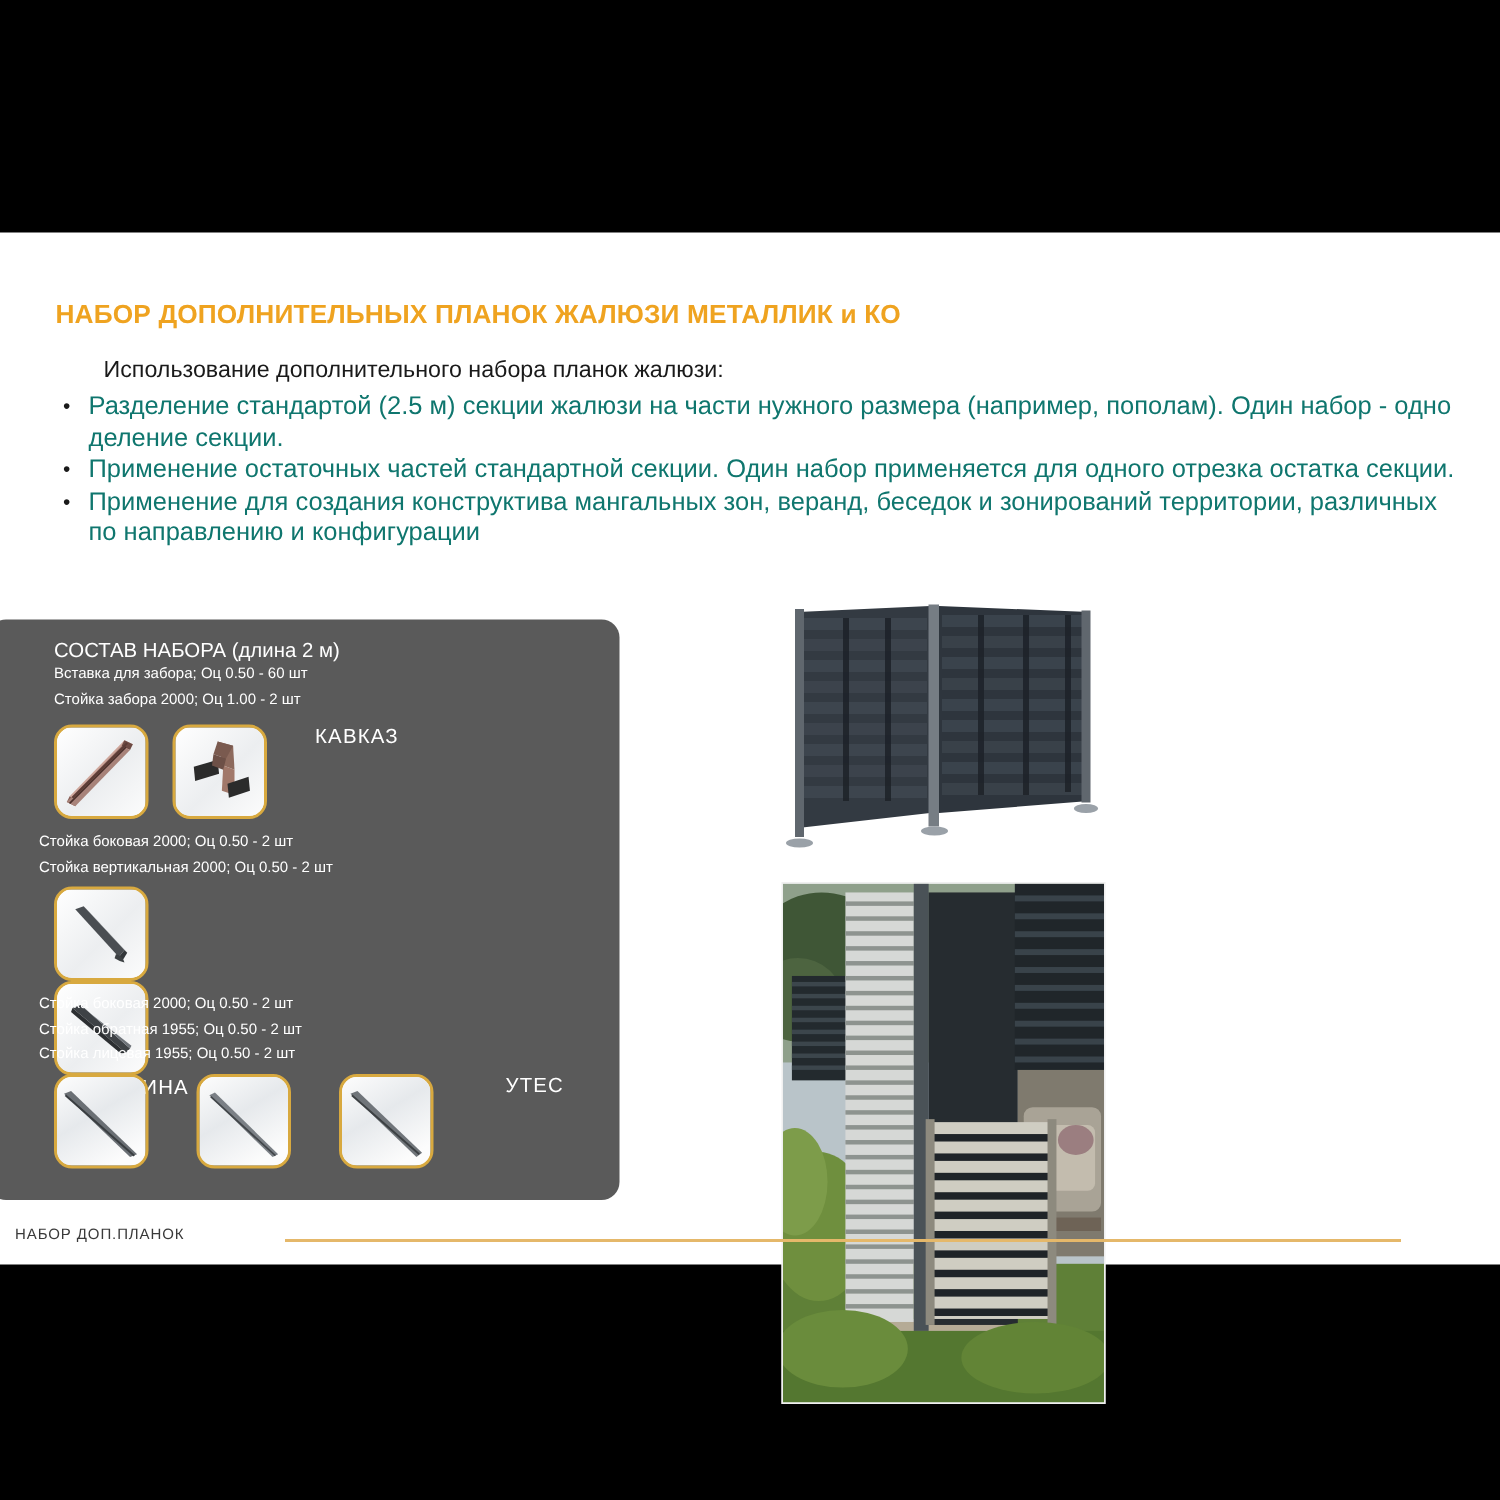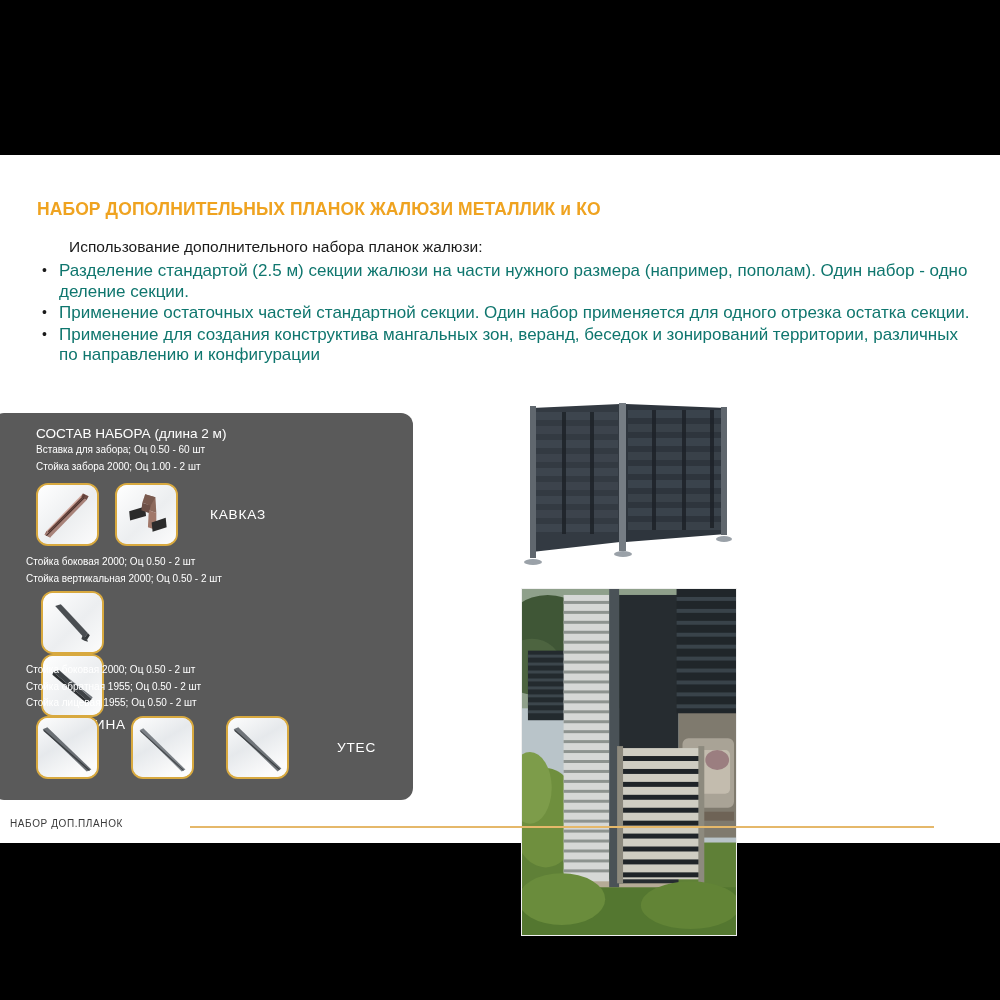--- a/index.html
+++ b/index.html
@@ -110,21 +110,21 @@
     color: #ffffff;
     font-size: 13.6px;
     line-height: 17px;
     white-space: nowrap;
   }
 
   
   .thumb-row {
     position: absolute;
     display: flex;
-    align-items: center;
+    align-items: flex-start;
   }
   .thumb {
     width: 63px;
     height: 63px;
     border-radius: 12px;
     border: 2px solid #D8A93F;
     background: linear-gradient(150deg,#fdfdfd 0%,#f2f3f4 45%,#dfe2e6 72%,#fbfbfb 100%);
     box-sizing: border-box;
     margin-right: 16px;
     overflow: hidden;

